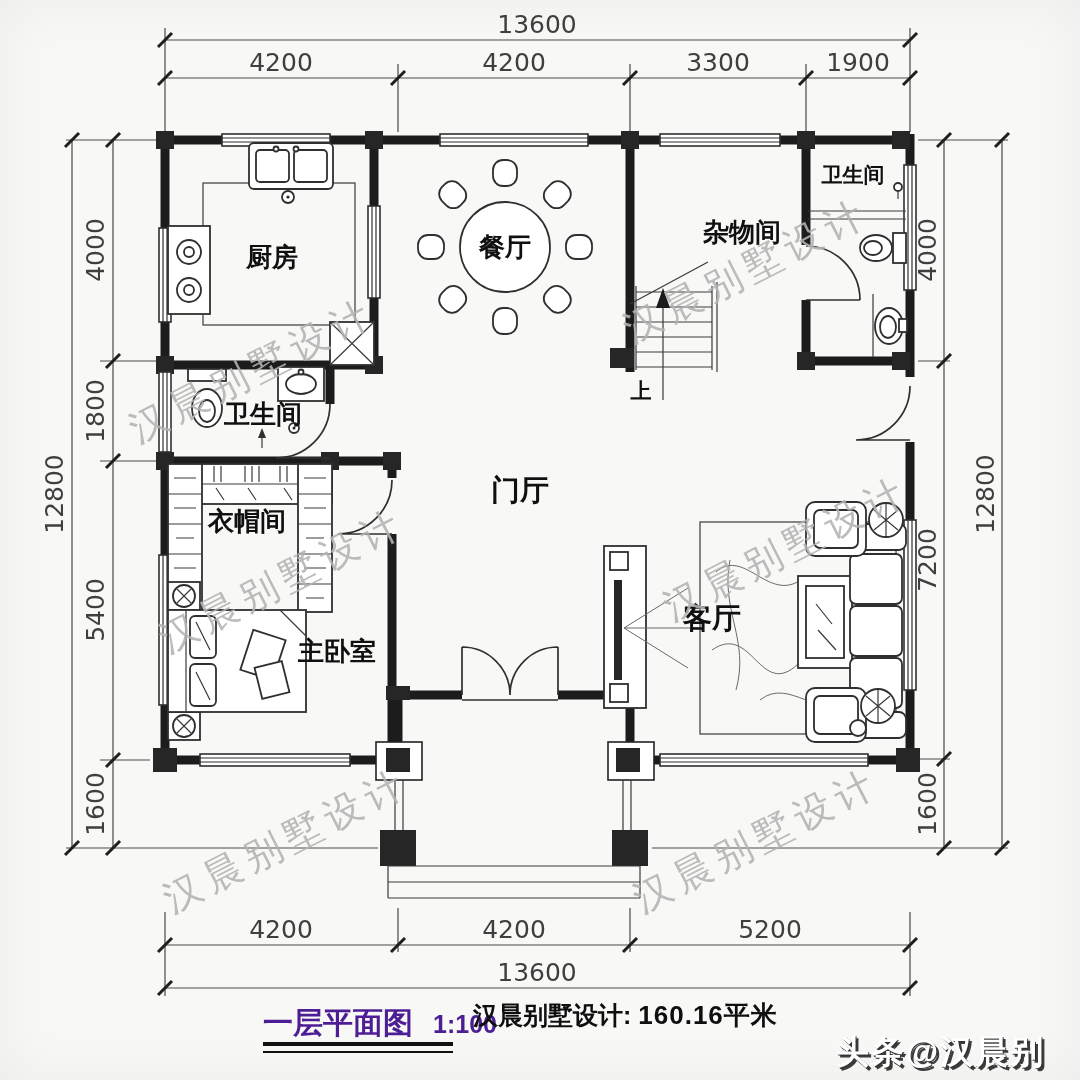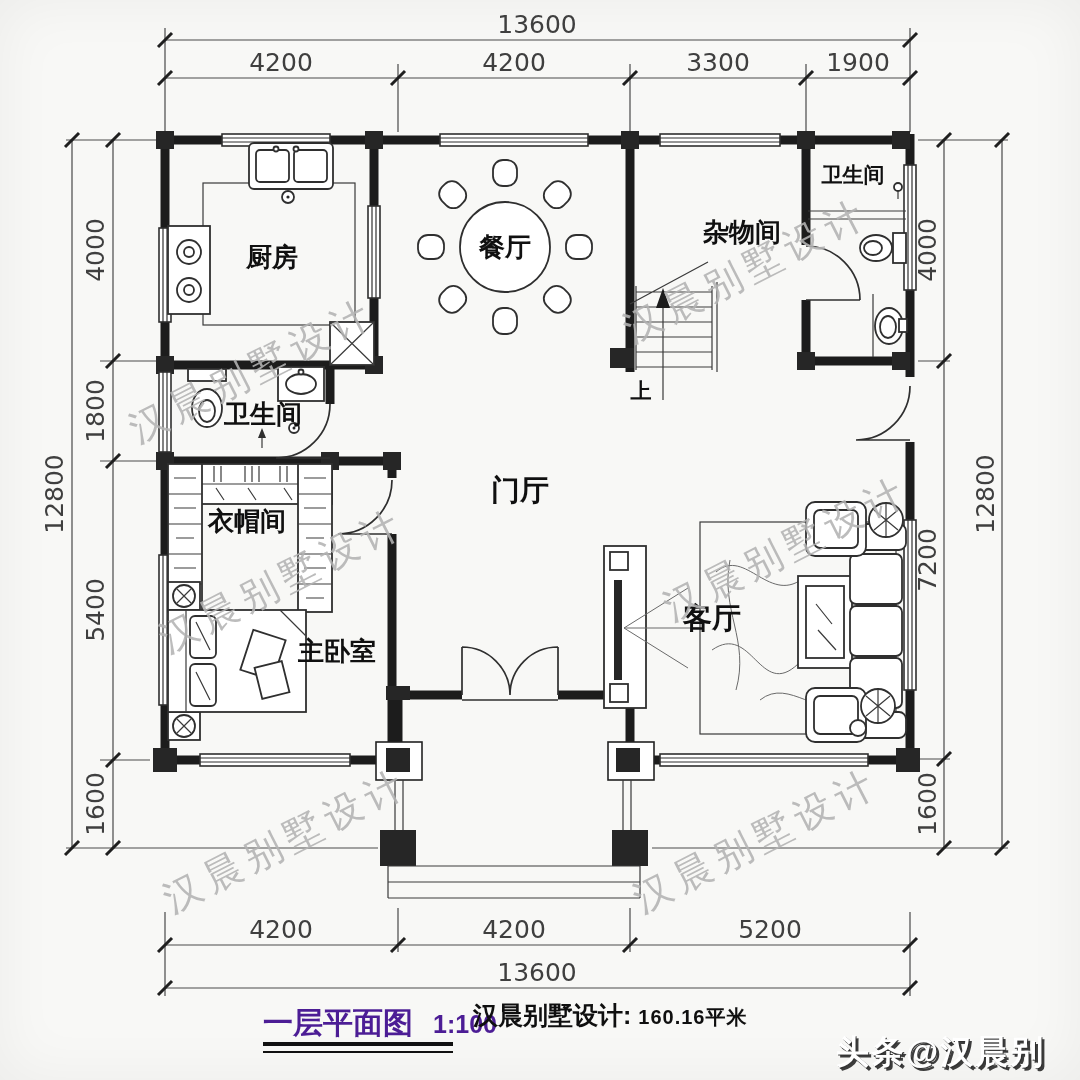--- a/index.html
+++ b/index.html
@@ -21,21 +21,21 @@
   .room-label{font:600 26px "Liberation Sans",sans-serif;fill:#101010;text-anchor:middle;}
   .room-label.big{font-size:29px;}
   .small-label{font:600 21px "Liberation Sans",sans-serif;fill:#101010;text-anchor:middle;}
   .wm{font:500 38px "Liberation Sans",sans-serif;fill:#b3b3b3;opacity:.88;text-anchor:middle;letter-spacing:7px;}
   .footer{position:absolute;top:1003px;left:263px;display:flex;align-items:baseline;gap:20px;color:#4c1d95;}
   .footer .t{font-size:30px;font-weight:700;}
   .footer .s{font-size:25px;font-weight:600;}
   .uline1{position:absolute;left:263px;top:1042px;width:190px;height:4px;background:#111;}
   .uline2{position:absolute;left:263px;top:1051px;width:190px;height:2px;background:#111;}
   .areas{position:absolute;left:473px;top:998px;color:#0f0f0f;font-size:25px;font-weight:600;line-height:34px;}
-  .areas .val{font-size:20px;letter-spacing:1px;text-align:right;}
+  .areas .val{font-size:26px;letter-spacing:1px;text-align:right;}
   .badge{position:absolute;left:836px;top:1030px;font-size:33px;font-weight:700;color:#fff;
          letter-spacing:2px;text-shadow:3px 3px 0 rgba(45,45,45,.92),1px 1px 0 rgba(45,45,45,.92);}
 </style>
 </head>
 <body>
 
 <div class="canvas">
 <svg width="1080" height="1080" viewBox="0 0 1080 1080">
 
   <g>

